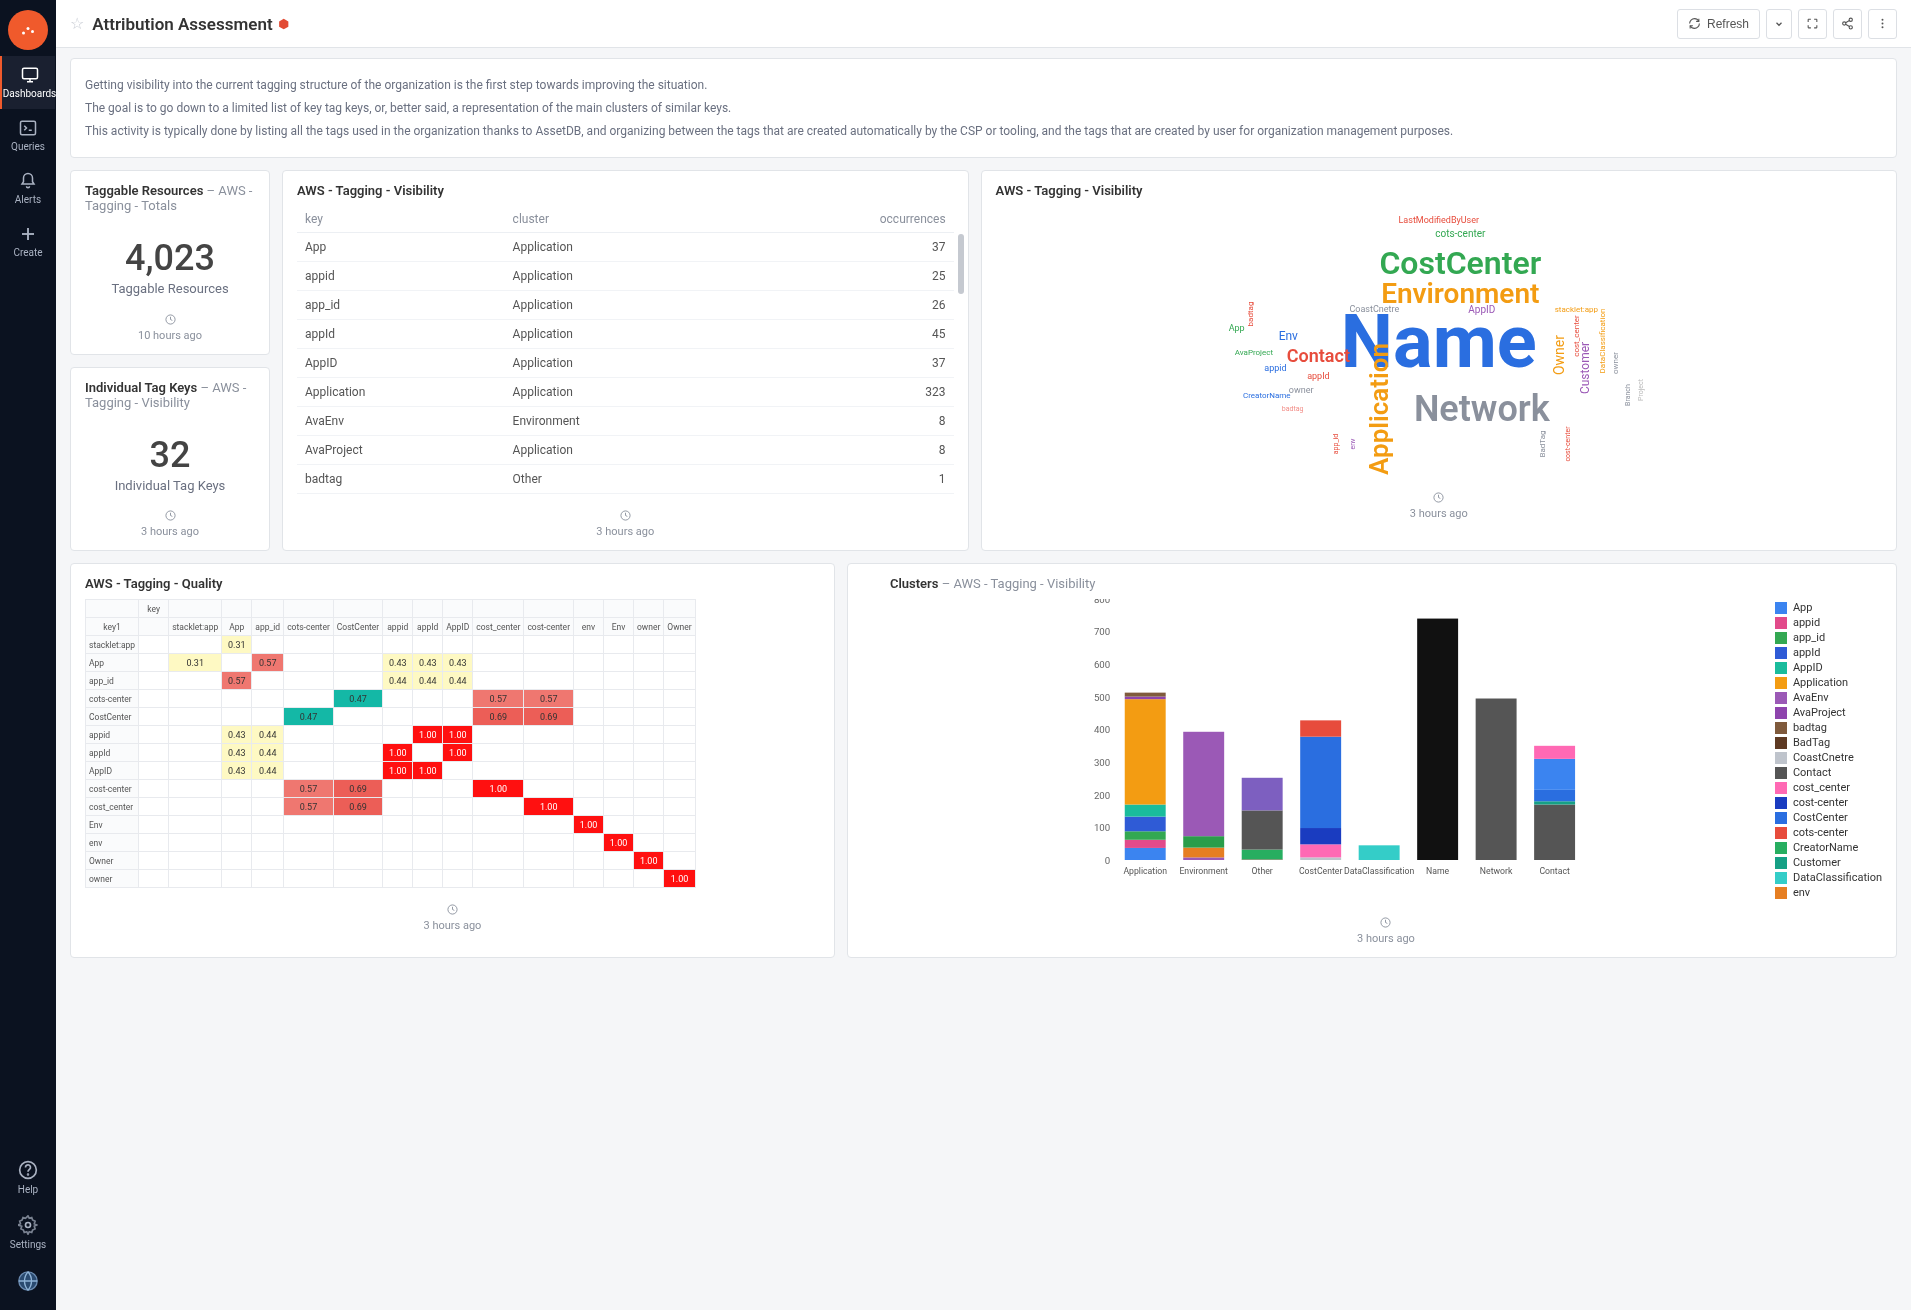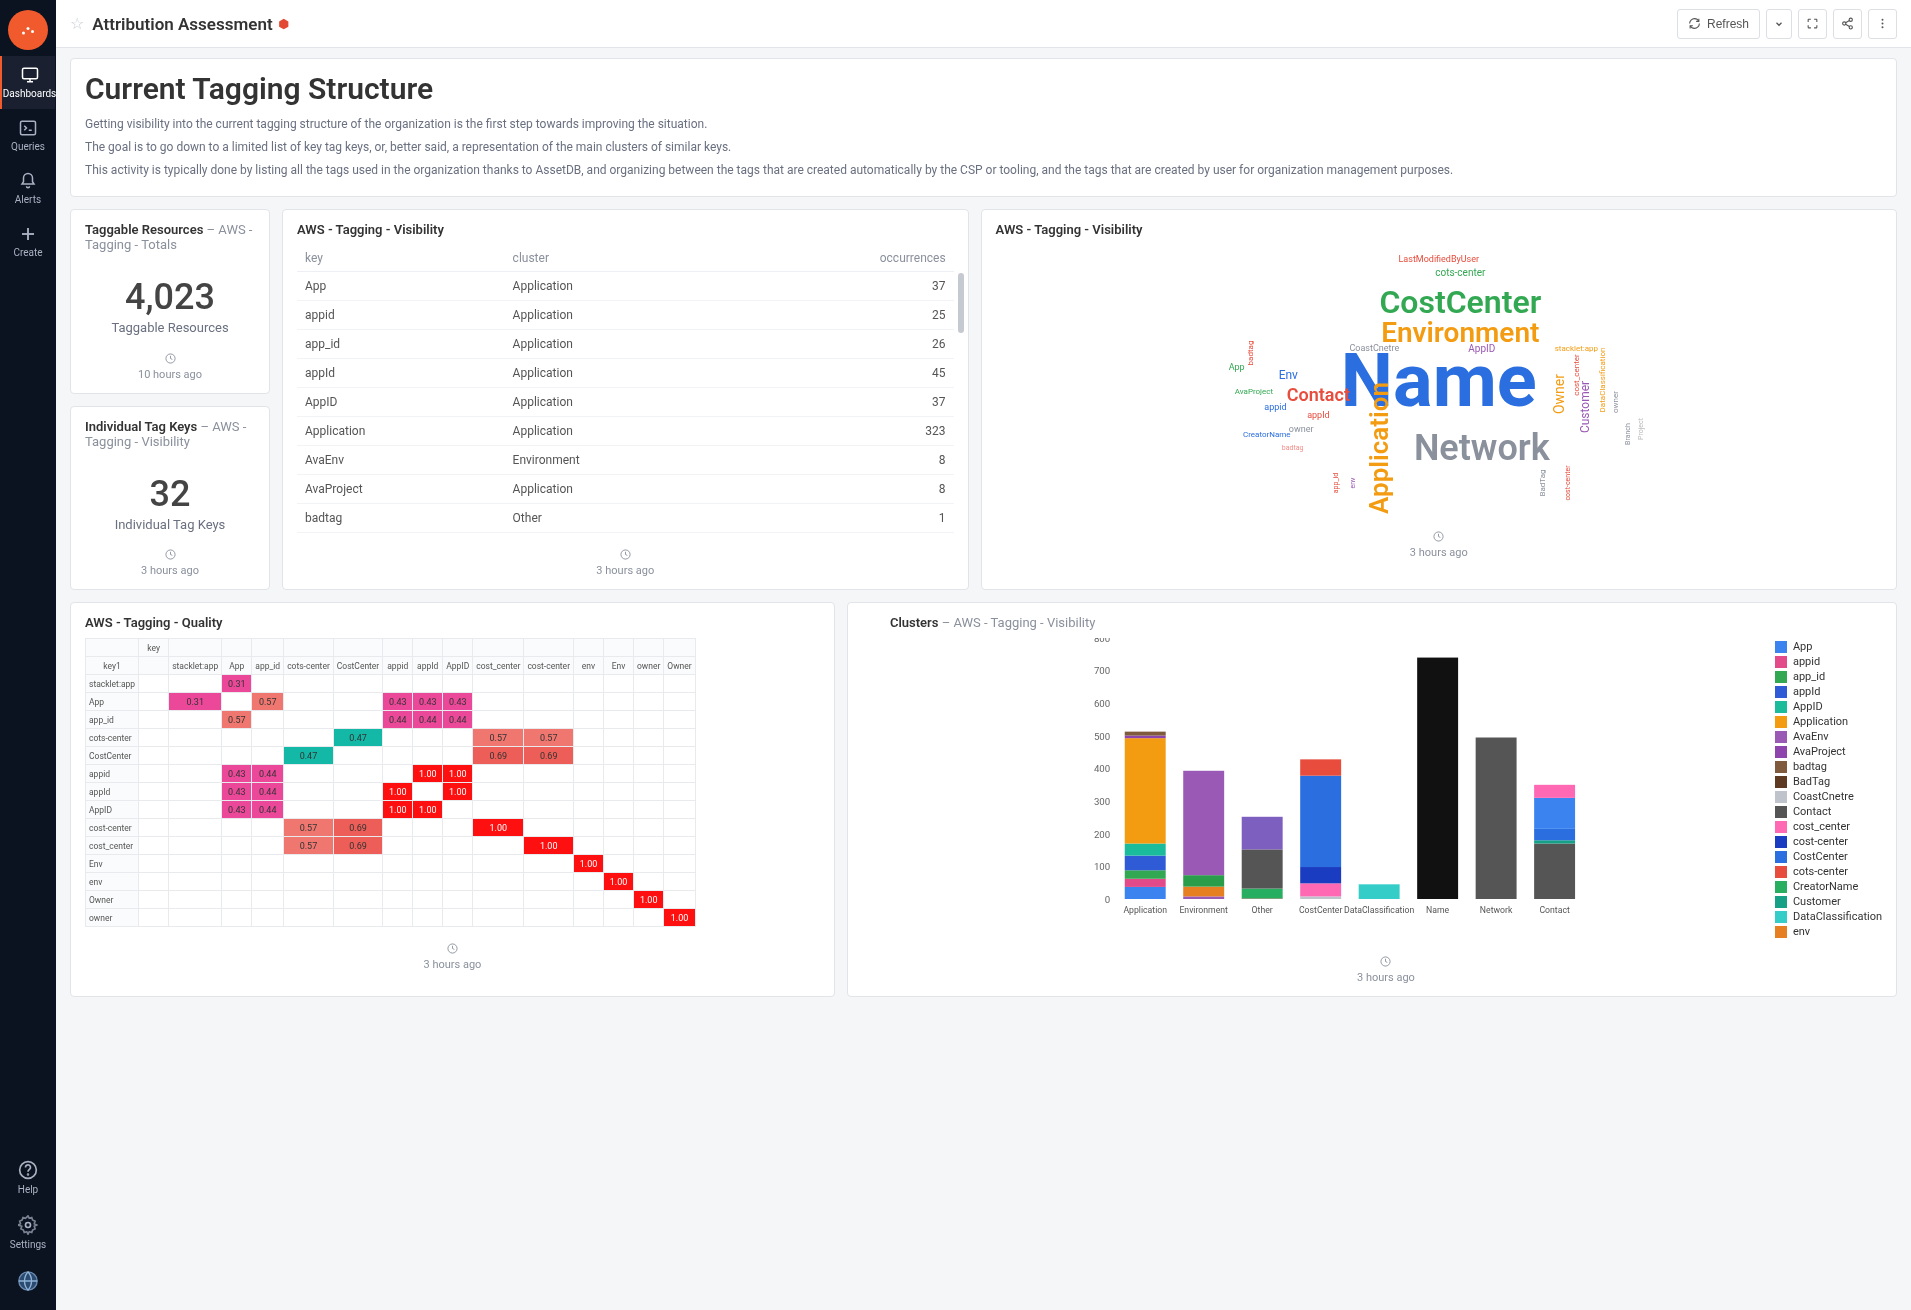--- a/index.html
+++ b/index.html
@@ -42,21 +42,21 @@
 .pager span.cur { background: #3b84f0; color: #fff; border-radius: 2px; }
 .cloud-card { flex: 1.35; }
 .cloud { height: 270px; position: relative; margin: 0 auto; width: 430px; }
 .cloud span { position: absolute; white-space: nowrap; transform: translate(-50%,-50%); }
 .quality-card { flex: 1; }
 .clusters-card { flex: 1.35; padding-left: 42px; }
 .heat { border-collapse: collapse; font-size: 9px; }
 .heat th, .heat td { border: 1px solid #e8eaee; padding: 2px 3px; text-align: center; min-width: 30px; height: 18px; }
 .heat th { background: #fafbfc; font-weight: 400; color: #555; font-size: 8.5px; }
 .heat td.diag { background: #ff1010; color: #fff; }
-.heat td.h4 { background: #ec4899; }
+.heat td.h4 { background: #fef9c3; }
 .heat td.h6 { background: #14b8a6; margin-top: 28px; }
 .heat td.h7 { background: #ef7770; }
 .heat td.h8 { background: #ec5e57; }
 .bars-svg { width: 100%; height: 290px; }
 .legend { font-size: 11px; }
 .legend div { display: flex; align-items: center; margin: 2px 0; }
 .legend .sw { width: 12px; height: 12px; margin-right: 6px; }
 .star { color: #c8ccd4; font-size: 16px; }
 .red-dot { color: #e24a33; font-size: 12px; }
 </style>
@@ -164,21 +164,20 @@
         <svg width="13" height="13" viewBox="0 0 24 24" fill="currentColor">
             <circle cx="12" cy="5" r="1.8"></circle>
             <circle cx="12" cy="12" r="1.8"></circle>
             <circle cx="12" cy="19" r="1.8"></circle>
           </svg>
       </button>
     </div>
 
     <div class="content">
       <div class="intro card">
-        <h1>Current Tagging Structure</h1>
         <p>Getting visibility into the current tagging structure of the organization is the first step towards improving the situation.</p>
         <p>The goal is to go down to a limited list of key tag keys, or, better said, a representation of the main clusters of similar keys.</p>
         <p>This activity is typically done by listing all the tags used in the organization thanks to AssetDB, and organizing between the tags that are created automatically by the CSP or tooling, and the tags that are created by user for organization management purposes.</p>
       </div>
 
       <div class="grid-row">
         <div class="stat-col">
           <div class="card stat-card">
             <div class="card-title"><span>Taggable Resources</span> <span class="sub">– <span>AWS - Tagging - Totals</span></span></div>
             <div class="stat-num">4,023</div>

